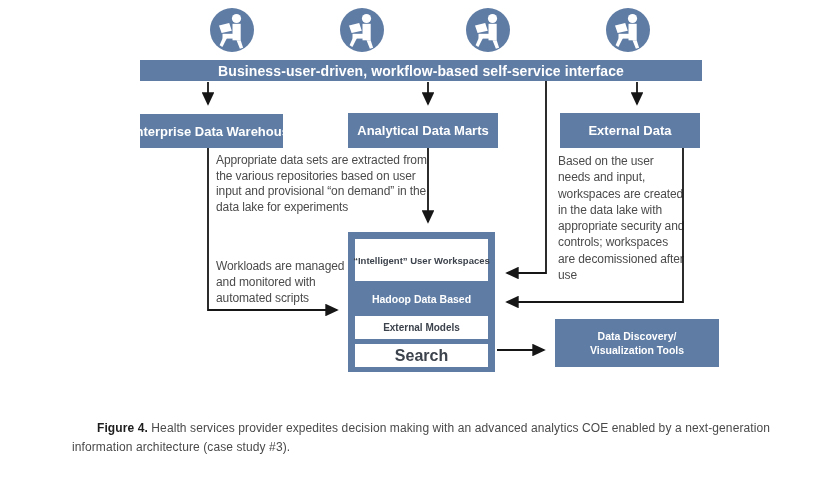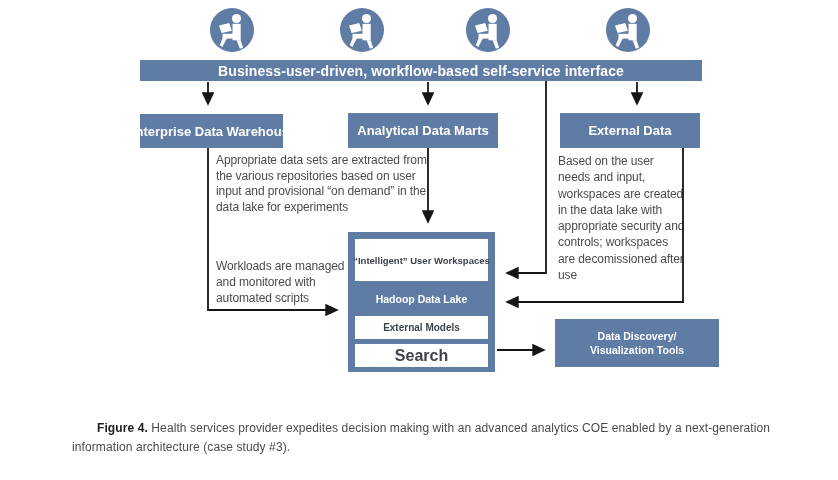--- a/index.html
+++ b/index.html
@@ -87,21 +87,21 @@
 <div class="abs bluebox srcbox" style="left:140px;top:114px;width:143px;height:34px;">Enterprise Data Warehouse</div>
 <div class="abs bluebox srcbox" style="left:348px;top:113px;width:150px;height:35px;">Analytical Data Marts</div>
 <div class="abs bluebox srcbox" style="left:560px;top:113px;width:140px;height:35px;text-align:center;">External Data</div>
 
 <div class="abs note" style="left:216px;top:153px;width:216px;">Appropriate data sets are extracted from the various repositories based on user input and provisional “on demand” in the data lake for experiments</div>
 <div class="abs note" style="left:216px;top:258px;width:132px;line-height:16px;">Workloads are managed and monitored with automated scripts</div>
 <div class="abs note" style="left:558px;top:153px;width:130px;line-height:16.3px;">Based on the user needs and input, workspaces are created in the data lake with appropriate security and controls; workspaces are decomissioned after use</div>
 
 <div class="abs container-box" style="left:348px;top:232px;width:147px;height:140px;">
   <div class="abs whitebox" style="left:7px;top:7px;width:133px;height:42px;">“Intelligent” User Workspaces</div>
-  <div class="abs hadoop-label" style="left:0;top:49px;width:147px;height:35px;">Hadoop Data Lake</div>
+  <div class="abs hadoop-label" style="left:0;top:49px;width:147px;height:35px;">Hadoop Data Based</div>
   <div class="abs whitebox" style="left:7px;top:84px;width:133px;height:23px;font-size:10px;">External Models</div>
   <div class="abs whitebox" style="left:7px;top:112px;width:133px;height:23px;font-size:16px;">Search</div>
 </div>
 
 <div class="abs bluebox discovery" style="left:555px;top:319px;width:164px;height:48px;">
   <span>Data Discovery/</span>
   <span>Visualization Tools</span>
 </div>
 
 <svg class="overlay" width="838" height="480" viewBox="0 0 838 480">

